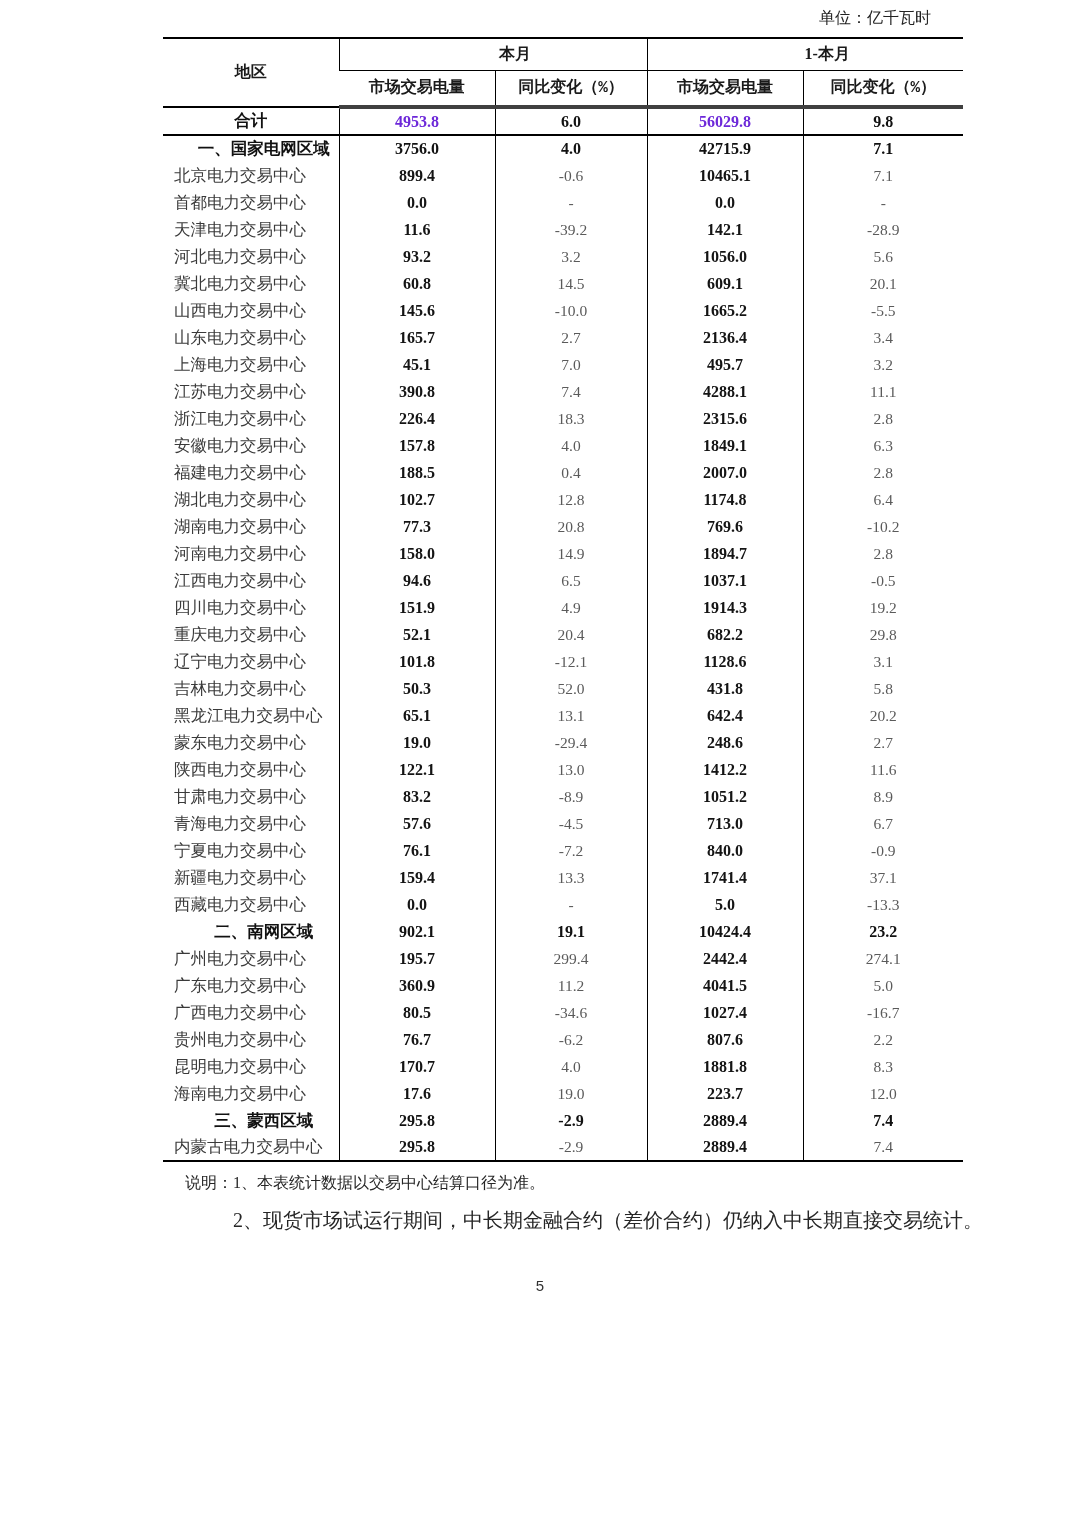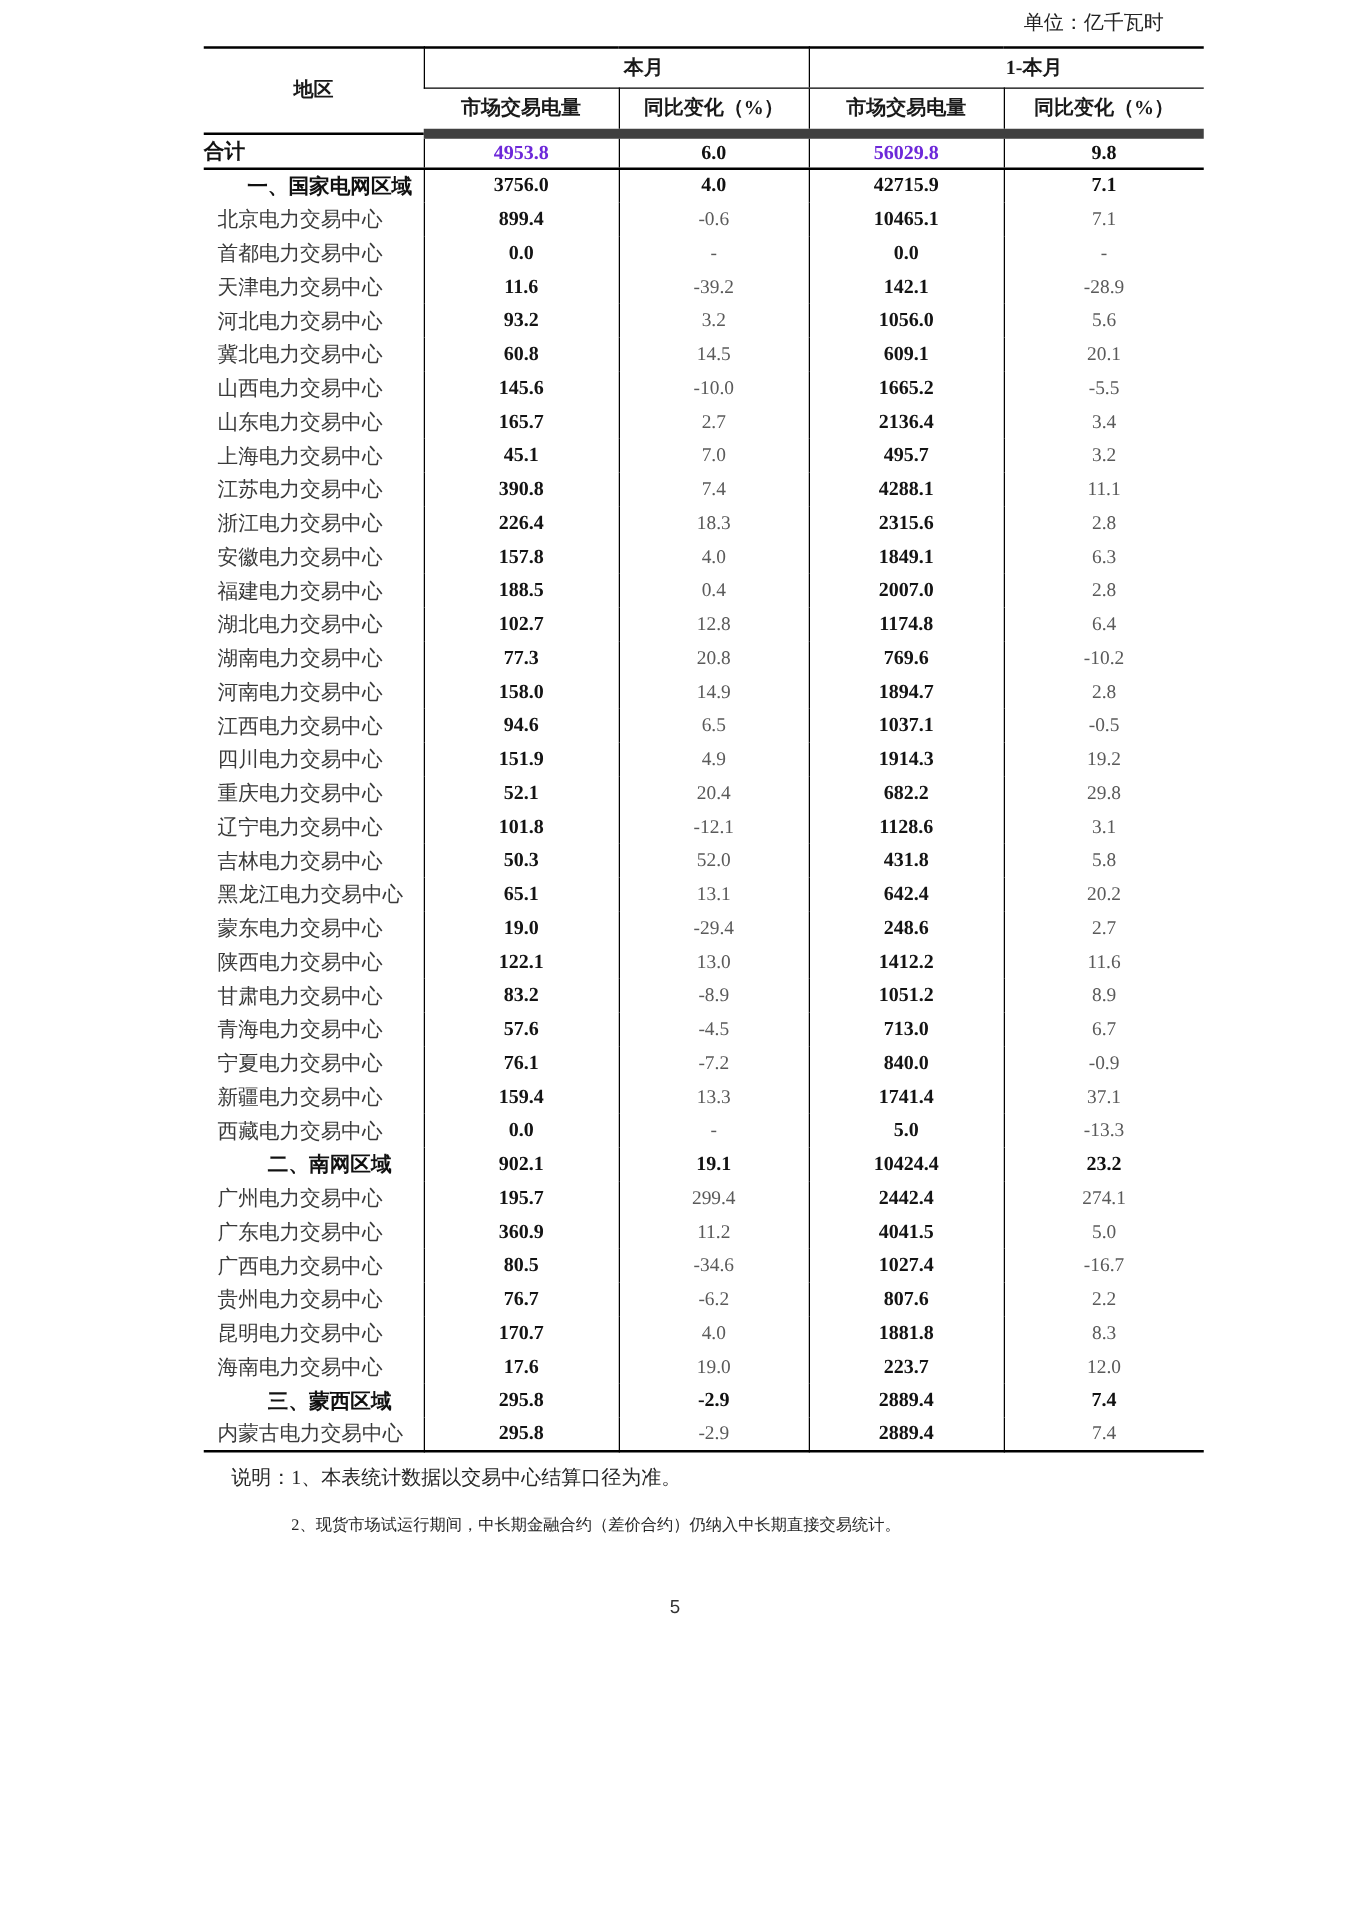--- a/index.html
+++ b/index.html
@@ -49,47 +49,47 @@
     text-align: center;
     vertical-align: middle;
     font-size: 16px;
     padding: 0;
   }
   
   th + th, td + td { border-left: 1.5px solid #000; }
 
   thead tr.h1 th { height: 32px; font-weight: bold; }
   thead tr.h1 th.group-h { border-bottom: 1.5px solid #000; padding-left: 44px; }
-  thead tr.h2 th { height: 37px; font-weight: bold; border-bottom: 8px solid #404040; }
+  thead tr.h2 th { height: 37px; font-weight: bold; border-bottom: 4px solid #404040; font-family: Liberation Mono, monospace; }
   thead th.region-h { border-bottom: 2px solid #000; }
 
   tbody tr td { height: 27px; }
   tbody tr.total-row td {
     height: 28px;
     font-weight: bold;
     color: #6d28d9;
     border-bottom: 2px solid #000;
   }
   .name-cell {
     text-align: left;
     padding-left: 11px;
     color: #3a3a3a;
     font-size: 16.5px;
     white-space: nowrap;
   }
-  tr.total-row .name-cell { padding-left: 0; color: #111; }
+  tr.total-row .name-cell { text-align: center; padding-left: 0; color: #111; }
   tr.region-row td { font-weight: bold; color: #111; }
   tr.region-row .name-cell { padding-left: 26px; color: #111; text-align: center; }
   .volume-cell { font-weight: bold; color: #141414; }
   .pct-cell { color: #5a5a5a; font-size: 15.5px; }
   tr.region-row .pct-cell, tr.total-row .pct-cell { color: #111; font-size: 16px; }
 
   .notes { width: 880px; margin-left: 185px; margin-top: 10px; }
   .note-line1 { font-size: 16px; color: #262626; line-height: 22px; }
-  .note-line2 { font-size: 13px; color: #262626; line-height: 22px; margin-top: 15px; padding-left: 48px; }
+  .note-line2 { font-size: 20px; color: #262626; line-height: 22px; margin-top: 15px; padding-left: 48px; }
 
   .page-number {
     margin-top: 46px;
     text-align: center;
     font-size: 15px;
     color: #333;
     font-family: "Liberation Sans", "DejaVu Sans", sans-serif;
   }
 </style>
 </head>

